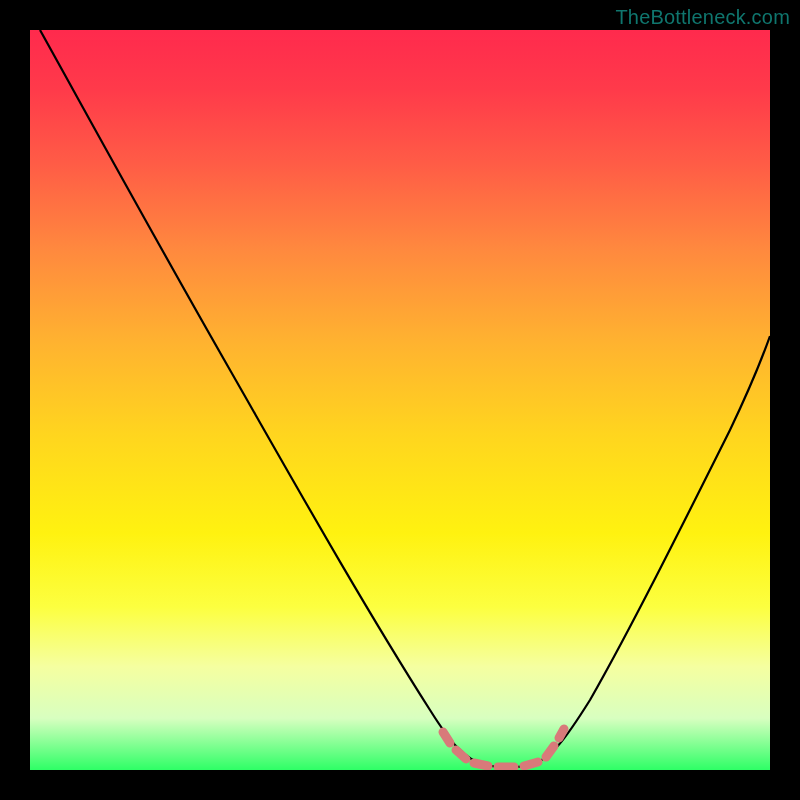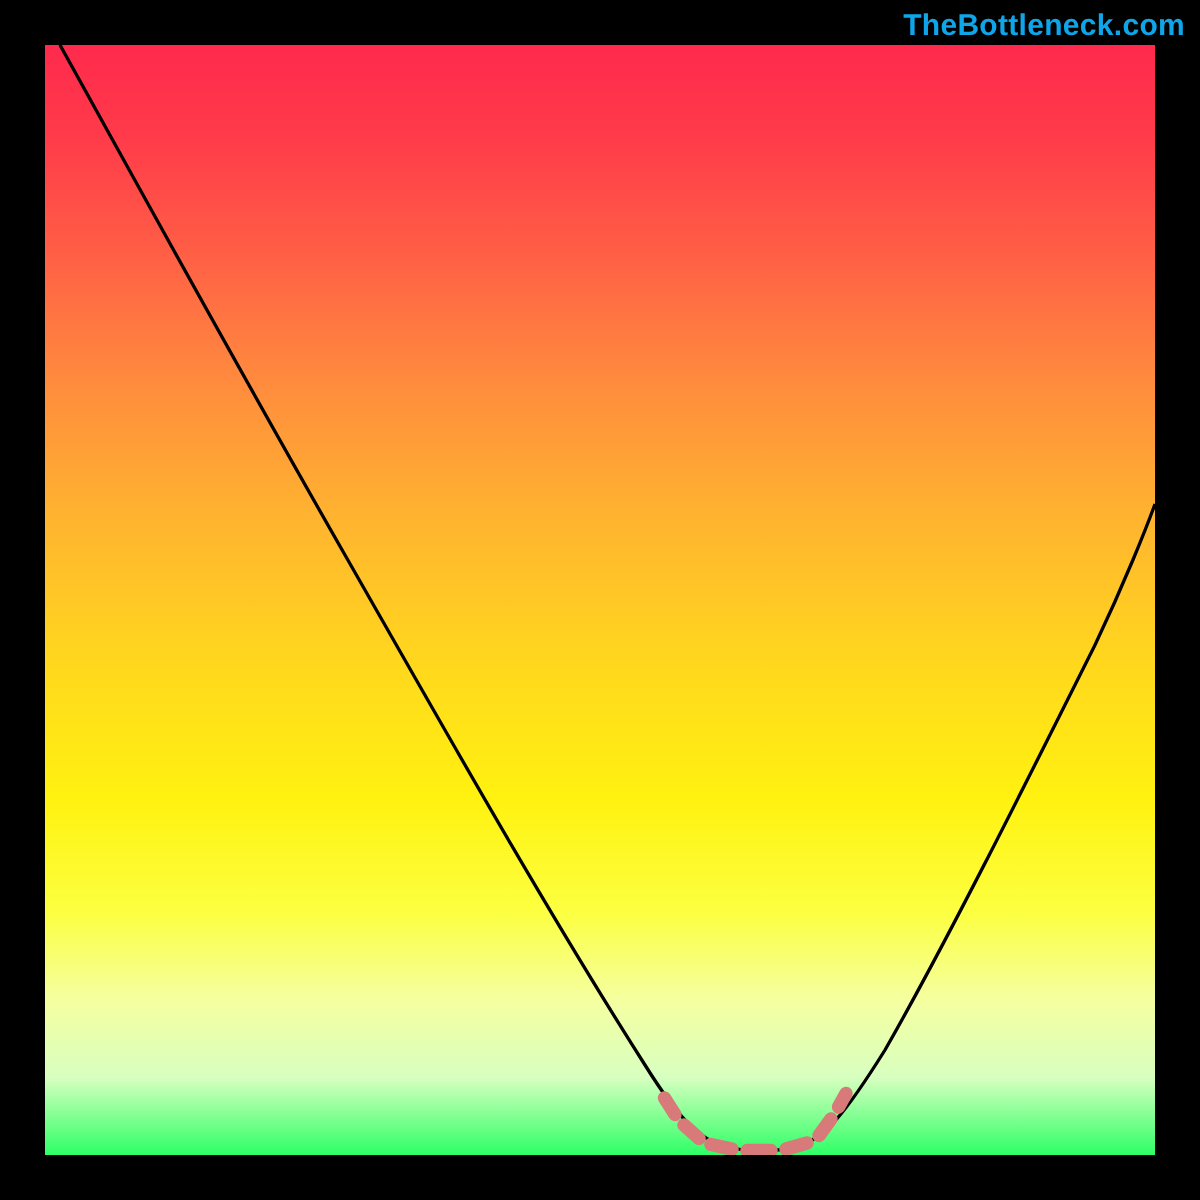--- a/index.html
+++ b/index.html
@@ -45,23 +45,23 @@
   svg.curve {
     position: absolute;
     inset: 0;
     width: 100%;
     height: 100%;
   }
   .watermark {
     position: absolute;
     top: 6px;
     right: 10px;
-    color: #0ea5e9;
+    color: #0f766e;
     font-size: 20px;
-    font-weight: 700;
+    font-weight: 400;
     letter-spacing: 0.2px;
     user-select: none;
   }
 </style>
 </head>
 <body>
 
 <div class="outer">
   <div class="plot">
     <div class="gradient"></div>

